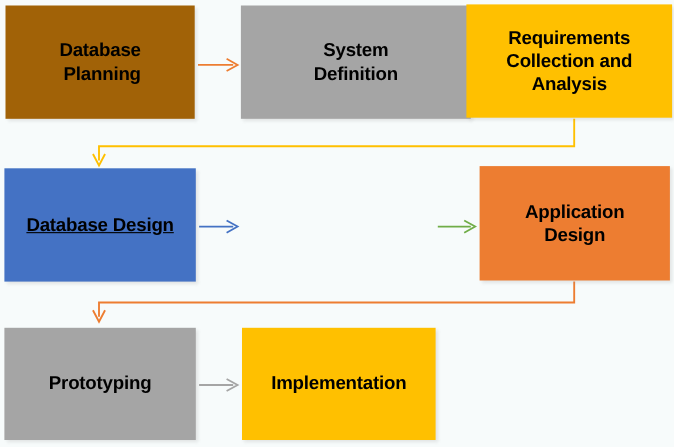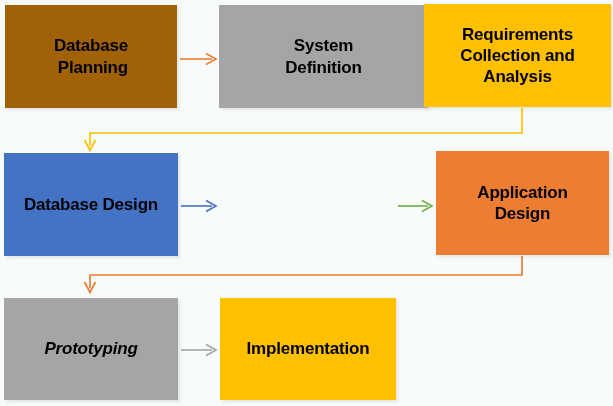--- a/index.html
+++ b/index.html
@@ -101,31 +101,31 @@
     <span class="node-label">System
 Definition</span>
   </div>
 
   <div class="node" style="left: 424px; top: 4px; width: 187px; height: 103px; background: rgb(255, 192, 0);">
     <span class="node-label">Requirements
 Collection and
 Analysis</span>
   </div>
 
-  <div class="node" style="left: 4px; top: 153px; width: 174px; height: 103px; background: rgb(68, 114, 196);">
+  <div class="node" style="left: 4px; top: 153px; width: 174px; height: 103px; background: rgb(68, 114, 196); text-decoration: underline;">
     <span class="node-label">Database Design</span>
   </div>
 
 
   <div class="node" style="left: 436px; top: 151px; width: 173px; height: 104px; background: rgb(237, 125, 49);">
     <span class="node-label">Application
 Design</span>
   </div>
 
-  <div class="node" style="left: 4px; top: 298px; width: 174px; height: 102px; background: rgb(165, 165, 165); font-style: italic;">
+  <div class="node" style="left: 4px; top: 298px; width: 174px; height: 102px; background: rgb(165, 165, 165);">
     <span class="node-label">Prototyping</span>
   </div>
 
   <div class="node" style="left: 220px; top: 298px; width: 176px; height: 102px; background: rgb(255, 192, 0);">
     <span class="node-label">Implementation</span>
   </div>
 
 </div>
 
 </body></html>

